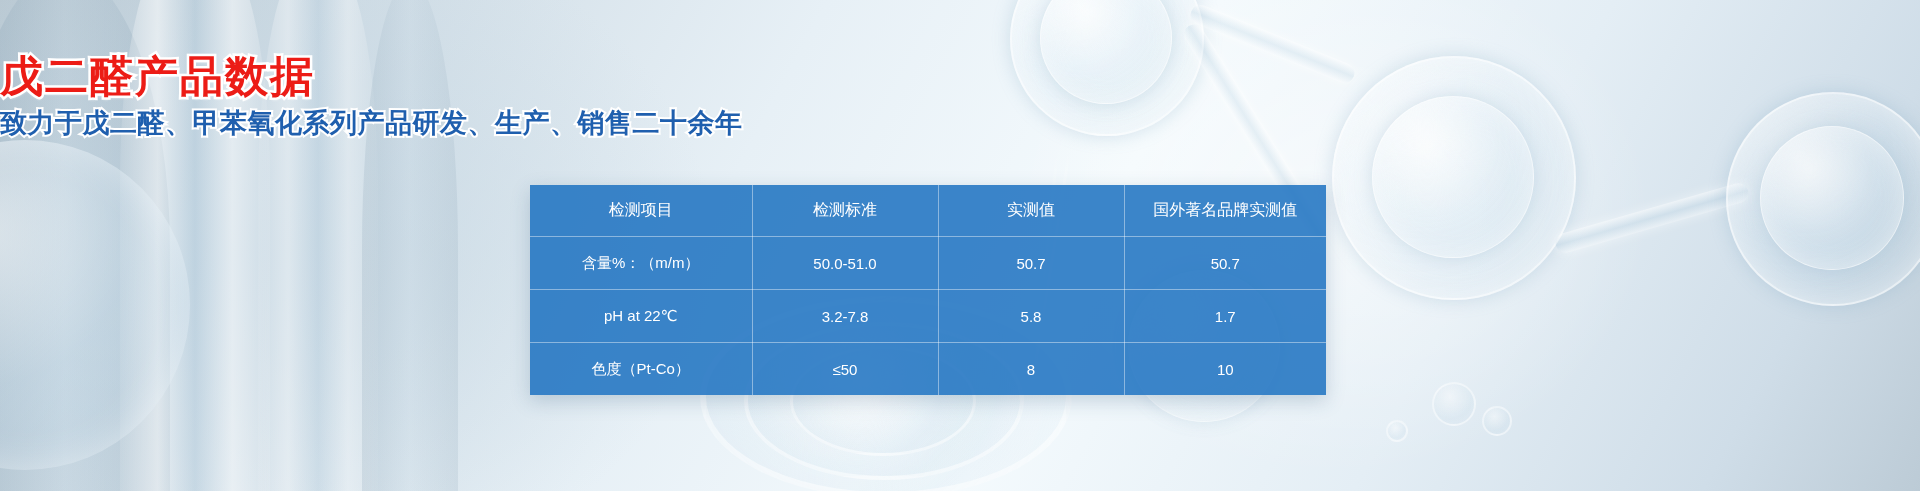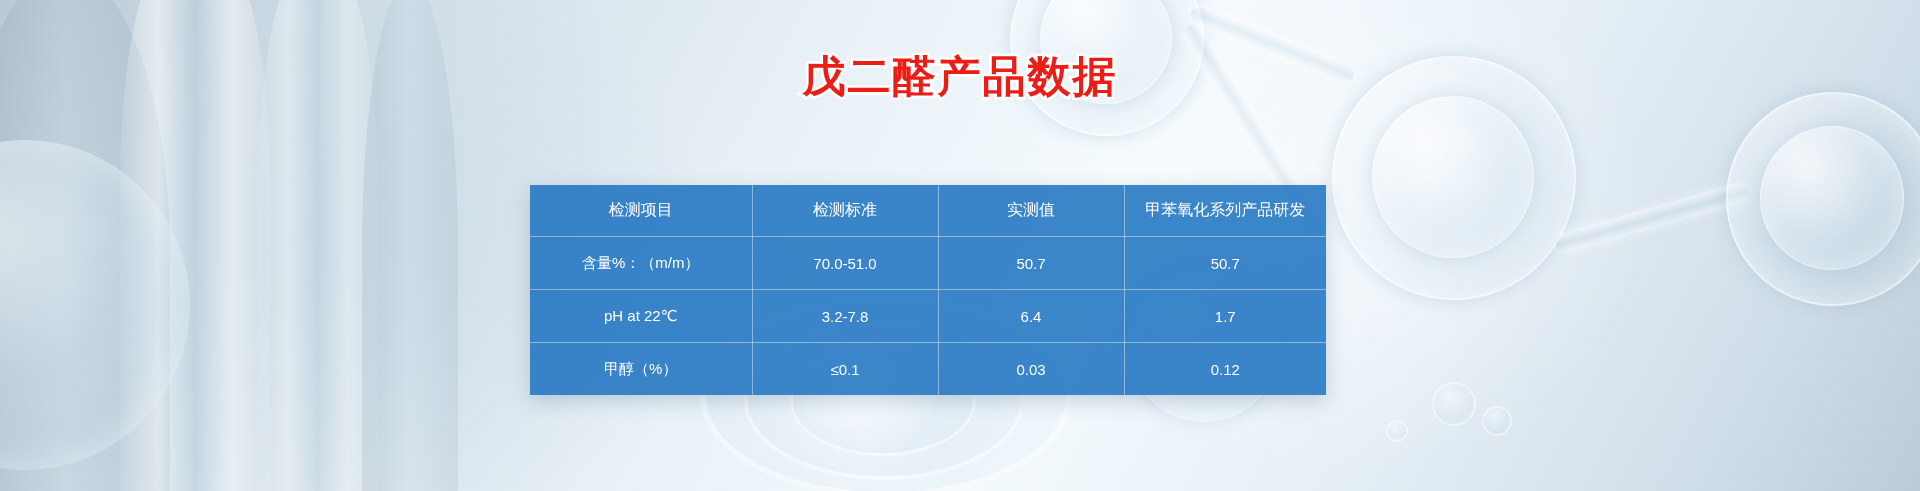--- a/index.html
+++ b/index.html
@@ -49,21 +49,21 @@
     border:2px solid rgba(255,255,255,.5);
     background:radial-gradient(circle at 40% 32%, rgba(255,255,255,.42), rgba(190,216,232,.14) 60%, rgba(255,255,255,0) 100%);
   }
   .streak{
     position:absolute;width:3px;
     background:linear-gradient(180deg,rgba(255,255,255,.0),rgba(255,255,255,.85),rgba(255,255,255,.0));
     transform-origin:top center;
   }
 
   
-  .head{position:absolute;left:0;right:0;text-align:center;}
+  .head{position:absolute;left:0;right:0;}
   .title{
     top:48px;
     font-size:43px;font-weight:bold;letter-spacing:2px;
     color:#ec1c16;
     -webkit-text-stroke:5px #ffffff;
     paint-order:stroke fill;
     text-shadow:0 2px 3px rgba(255,255,255,.95);
   }
   .subtitle{
     top:105px;
@@ -124,53 +124,54 @@
 
     <div class="droplet" style="left:700px;top:296px;width:360px;height:190px;border-width:6px;"></div>
     <div class="droplet" style="left:744px;top:322px;width:272px;height:150px;border-width:4px;"></div>
     <div class="droplet" style="left:790px;top:346px;width:180px;height:104px;border-width:3px;"></div>
     <div class="streak" style="left:1068px;top:150px;height:230px;transform:rotate(9deg);"></div>
     <div class="streak" style="left:1056px;top:150px;height:215px;transform:rotate(6deg);opacity:.6;"></div>
   </div>
 
   <div class="head title">戊二醛产品数据</div>
 
+  <div class="head subtitle">致力于戊二醛、甲苯氧化系列产品研发、生产、销售二十余年</div>
 
   <div class="table-wrap">
     <table>
       <colgroup>
           <col class="c1">
           <col class="c2">
           <col class="c3">
           <col class="c4">
         </colgroup>
       <thead>
         <tr>
           <th>检测项目</th>
           <th>检测标准</th>
           <th>实测值</th>
-          <th>甲苯氧化系列产品研发</th>
+          <th>国外著名品牌实测值</th>
         </tr>
       </thead>
       <tbody>
         <tr>
           <td>含量%：（m/m）</td>
-          <td>70.0-51.0</td>
+          <td>50.0-51.0</td>
           <td>50.7</td>
           <td>50.7</td>
         </tr>
         <tr>
           <td>pH at 22℃</td>
           <td>3.2-7.8</td>
-          <td>6.4</td>
+          <td>5.8</td>
           <td>1.7</td>
         </tr>
         <tr>
-          <td>甲醇（%）</td>
-          <td>≤0.1</td>
-          <td>0.03</td>
-          <td>0.12</td>
+          <td>色度（Pt-Co）</td>
+          <td>≤50</td>
+          <td>8</td>
+          <td>10</td>
         </tr>
       </tbody>
     </table>
   </div>
 
 </div>
 
 </body></html>

